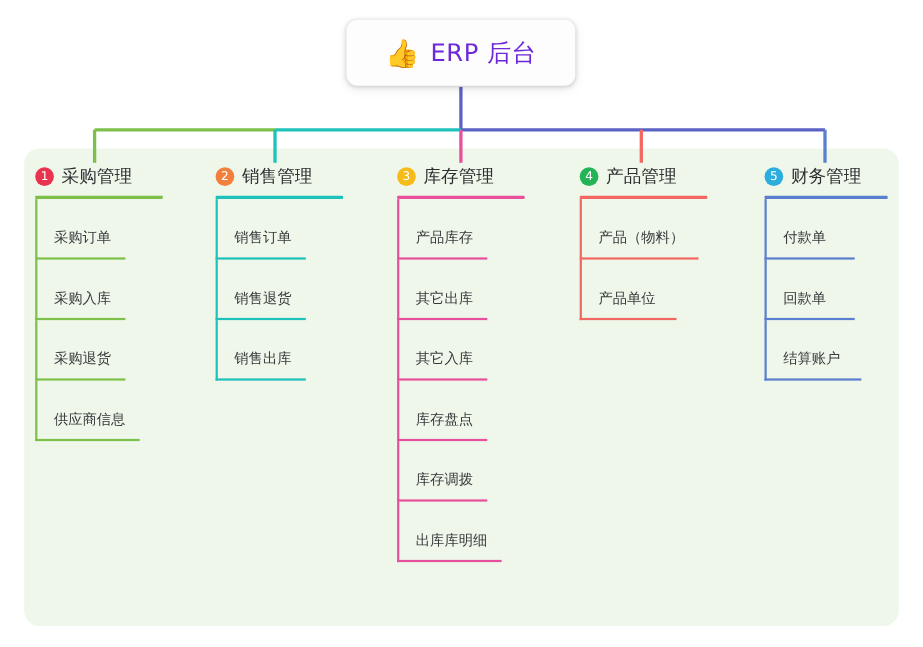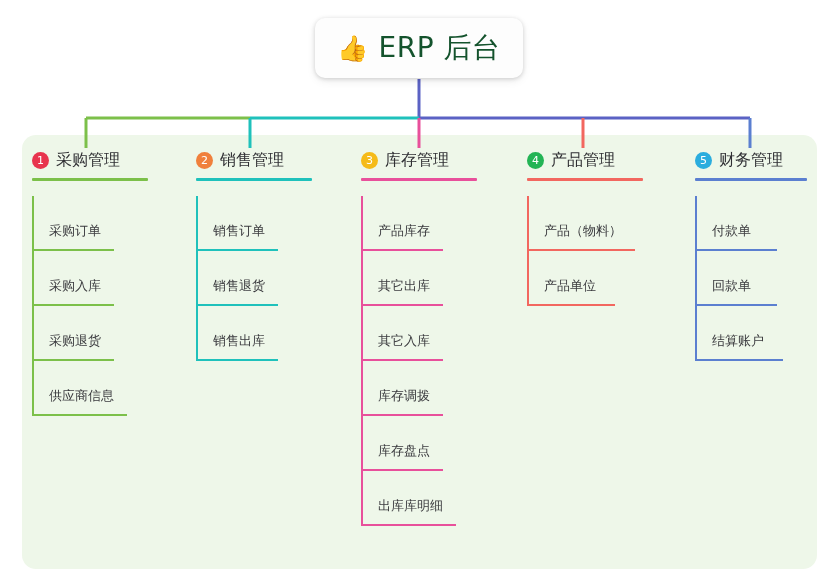--- a/index.html
+++ b/index.html
@@ -18,22 +18,22 @@
     left:315px;top:18px;
     width:208px;height:60px;
     background:#fdfdfd;
     border-radius:10px;
     box-shadow:0 1px 4px rgba(0,0,0,.16), 0 3px 10px rgba(0,0,0,.07);
     display:flex;align-items:center;justify-content:center;
     gap:10px;
   }
   .root-emoji{font-size:25px;line-height:1;}
   .root-title{
-    font-size:28px;
-    color:#14532d;
+    font-size:22px;
+    color:#6d28d9;
     letter-spacing:.5px;
     white-space:nowrap;
   }
 
   
   .panel{
     position:absolute;
     left:22px;top:135px;
     width:795px;height:434px;
     background:#eef7e9;
@@ -56,21 +56,21 @@
     display:flex;align-items:center;justify-content:center;
     flex:0 0 auto;
     font-family:"DejaVu Sans","Liberation Sans",sans-serif;
   }
   .col-title{
     font-size:16px;color:#2f2f33;
   }
   .head-rule{
     height:3px;margin-top:6px;border-radius:1px;
   }
-  .leaves{position:relative;margin-top:15px;}
+  .leaves{position:relative;margin-top:0;}
   .leaf{
     position:relative;
     height:55px;
     box-sizing:border-box;
   }
   .leaf .spine{
     position:absolute;left:0;top:0;width:2px;height:55px;
   }
   .leaf .rule{
     position:absolute;left:0;bottom:0;height:2px;
@@ -176,26 +176,26 @@
             <span class="label">其它出库</span>
           </div>
           <div class="leaf">
             <div class="spine" style="background: rgb(232, 80, 155);"></div>
             <div class="rule" style="width: 82px; background: rgb(232, 80, 155);"></div>
             <span class="label">其它入库</span>
           </div>
           <div class="leaf">
             <div class="spine" style="background: rgb(232, 80, 155);"></div>
             <div class="rule" style="width: 82px; background: rgb(232, 80, 155);"></div>
+            <span class="label">库存盘点</span>
+          </div>
+          <div class="leaf">
+            <div class="spine" style="background: rgb(232, 80, 155);"></div>
+            <div class="rule" style="width: 82px; background: rgb(232, 80, 155);"></div>
             <span class="label">库存调拨</span>
-          </div>
-          <div class="leaf">
-            <div class="spine" style="background: rgb(232, 80, 155);"></div>
-            <div class="rule" style="width: 82px; background: rgb(232, 80, 155);"></div>
-            <span class="label">库存盘点</span>
           </div>
           <div class="leaf">
             <div class="spine" style="background: rgb(232, 80, 155);"></div>
             <div class="rule" style="width: 95px; background: rgb(232, 80, 155);"></div>
             <span class="label">出库库明细</span>
           </div>
         </div>
       </div>
       <div class="col" style="left: 527px;">
         <div class="col-head">

